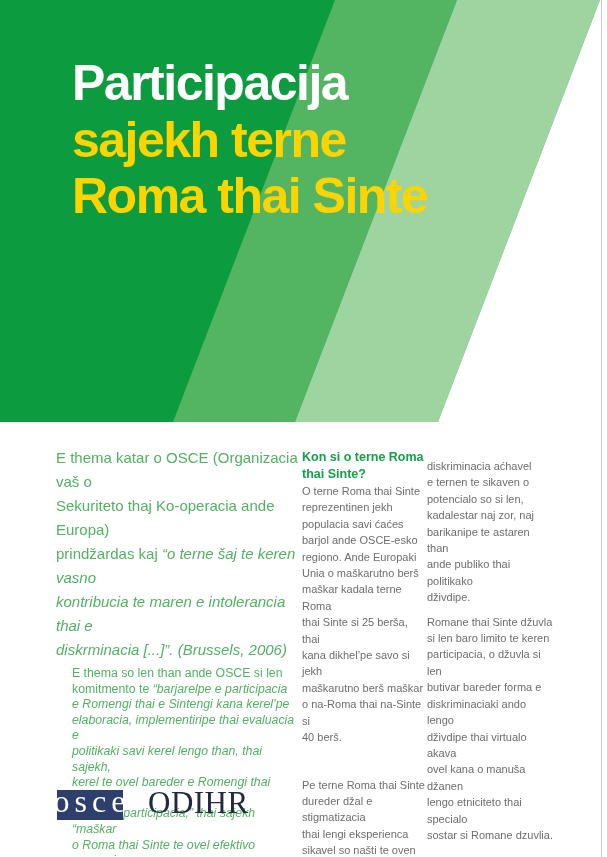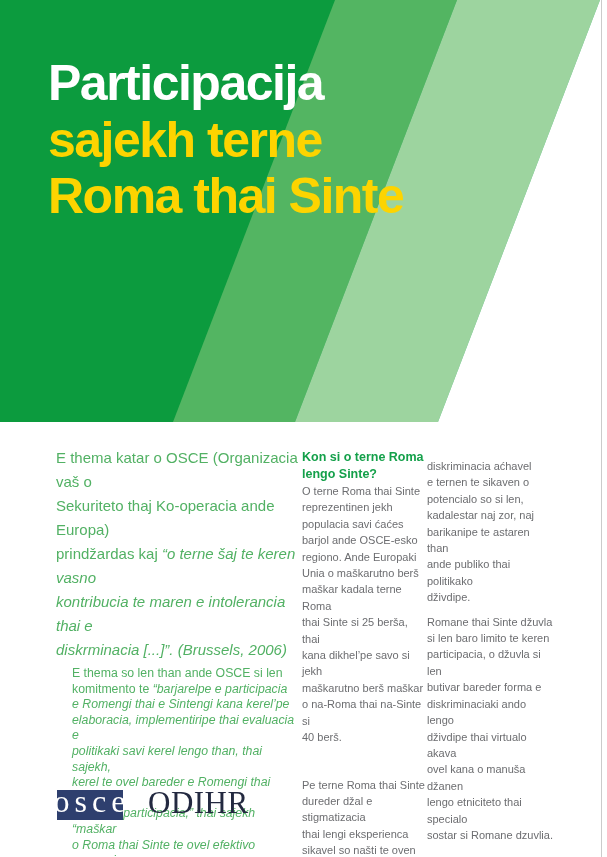--- a/index.html
+++ b/index.html
@@ -6,21 +6,21 @@
   .page{
     position:relative;width:607px;height:857px;background:#ffffff;overflow:hidden;
     font-family:"Liberation Sans","DejaVu Sans",sans-serif;
   }
   
   .hero{position:absolute;left:0;top:0;width:607px;height:422px;background:#0c9b3e;overflow:hidden;}
   .stripe{position:absolute;top:0;height:100%;transform:skewX(-21deg);transform-origin:top left;}
   .stripe-mid{left:335px;width:122px;background:#53b562;}
   .stripe-light{left:457px;width:143px;background:#9dd49f;}
   .stripe-white{left:600px;width:340px;background:#ffffff;}
-  .hero-title{position:absolute;left:48px;top:55px;font-weight:bold;font-size:50px;line-height:56.5px;letter-spacing:-1.5px;white-space:nowrap;}
+  .hero-title{position:absolute;left:72px;top:55px;font-weight:bold;font-size:50px;line-height:56.5px;letter-spacing:-1.5px;white-space:nowrap;}
   .t-white{color:#ffffff;}
   .t-yellow{color:#fdd400;}
   
   .pre{white-space:pre-line;}
   .col-left{position:absolute;left:56px;top:446px;width:246px;color:#52b164;}
   .col-left .p1{margin:0;font-size:15px;line-height:24px;}
   .col-left .p2{margin:4px 0 0 16px;font-size:12.3px;line-height:15.6px;}
   .it{font-style:italic;}
   .col-mid{position:absolute;left:302px;top:449px;width:126px;}
   .col-head{margin:0;color:#14a04a;font-size:12.5px;font-weight:bold;line-height:17px;}
@@ -80,21 +80,21 @@
 e Romane džuvlengi ando publiko thai
 politikano dživdipe, te lundžarelpe dureder e
 promocia e Romane džuvlengi ando thana
 sar so si publikune ofisia/kancelarie, publiko
 administracia thai te oven ando thana kote
 anen’pe o decizie”. (Kyiv, 2013)</span></p>
   </div>
 
   <div class="col-mid">
     <p class="col-head pre">Kon si o terne Roma
-lengo Sinte?</p>
+thai Sinte?</p>
     <p class="body-par p1 pre">O terne Roma thai Sinte
 reprezentinen jekh
 populacia savi ćaćes
 barjol ande OSCE-esko
 regiono. Ande Europaki
 Unia o maškarutno berš
 maškar kadala terne Roma
 thai Sinte si 25 berša, thai
 kana dikhel’pe savo si jekh
 maškarutno berš maškar

